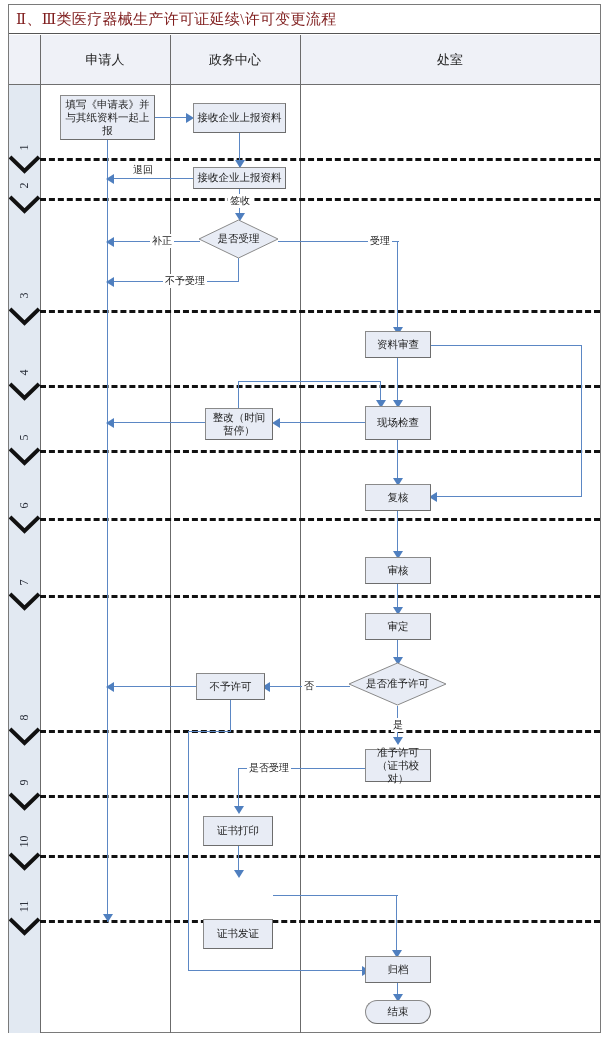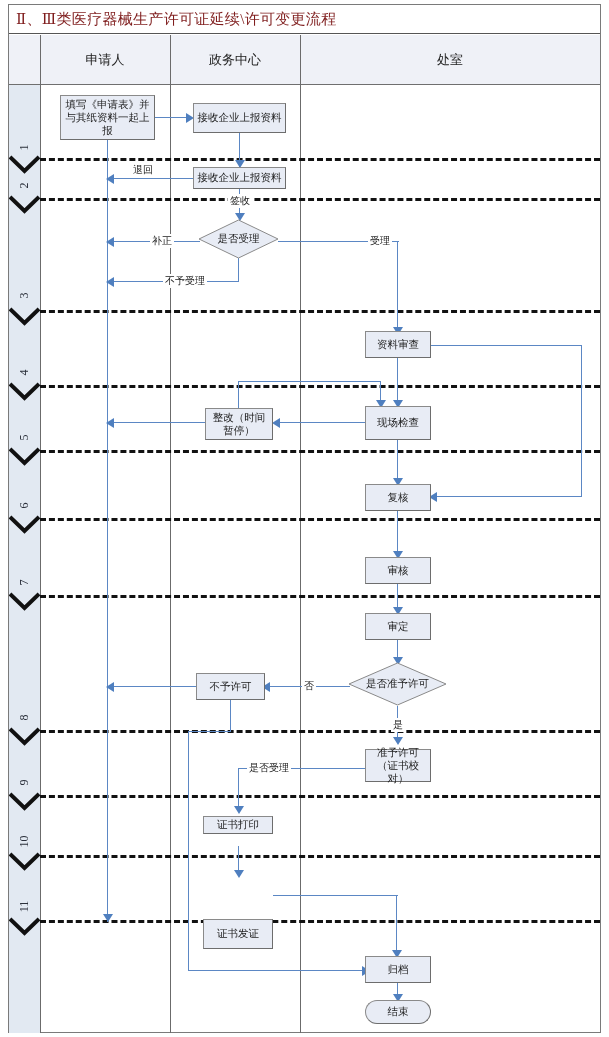--- a/index.html
+++ b/index.html
@@ -267,18 +267,18 @@
 
   <div class="diamond" style="left:348px;top:662px;width:99px;height:44px;">
     <svg width="99" height="44" viewBox="0 0 99 44">
         <polygon points="49.5,1 98,22 49.5,43 1,22" fill="#e8ecf5" stroke="#8a8a8a" stroke-width="1"></polygon>
       </svg>
     <span class="dlabel">是否准予许可</span>
   </div>
 
   <div class="node" style="left:196px;top:673px;width:69px;height:27px;">不予许可</div>
   <div class="node" style="left:365px;top:749px;width:66px;height:33px;">准予许可（证书校对）</div>
-  <div class="node" style="left:203px;top:816px;width:70px;height:18px;">证书打印</div>
+  <div class="node" style="left:203px;top:816px;width:70px;height:30px;">证书打印</div>
   <div class="node" style="left:203px;top:879px;width:70px;height:30px;margin-top:40px;">证书发证</div>
   <div class="node" style="left:365px;top:956px;width:66px;height:27px;">归档</div>
   <div class="node term" style="left:365px;top:1000px;width:66px;height:24px;">结束</div>
 
 </div>
 
 </body></html>

